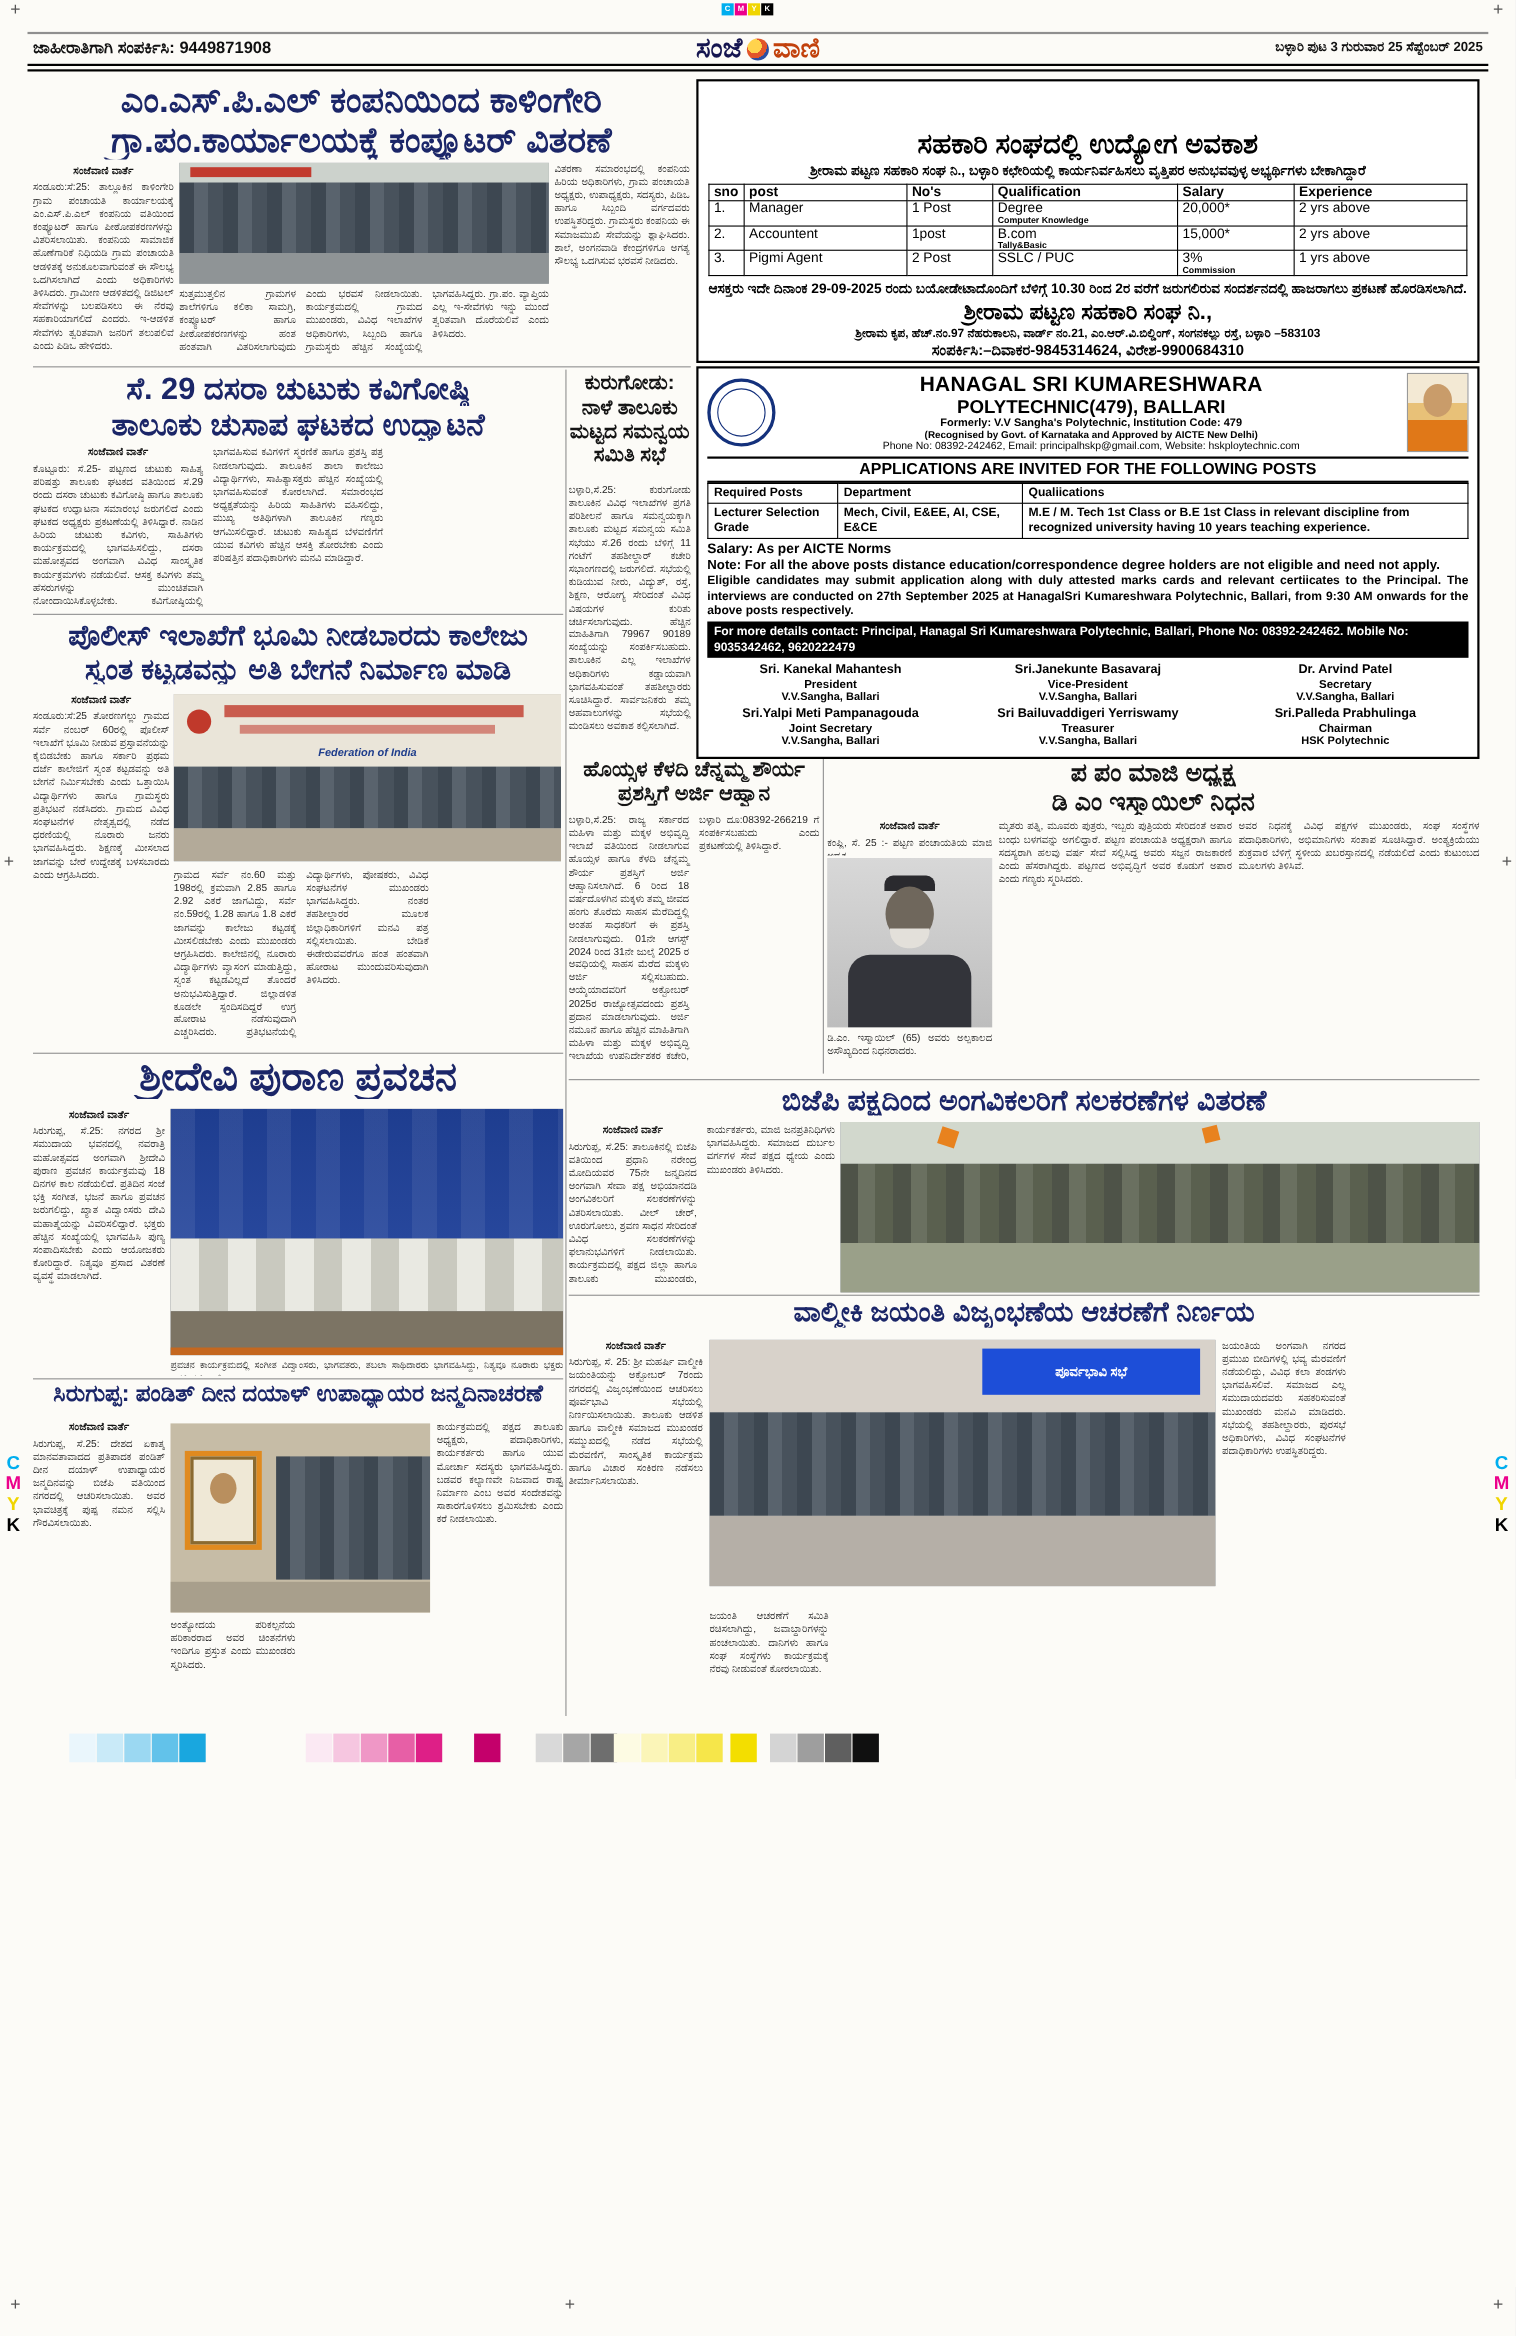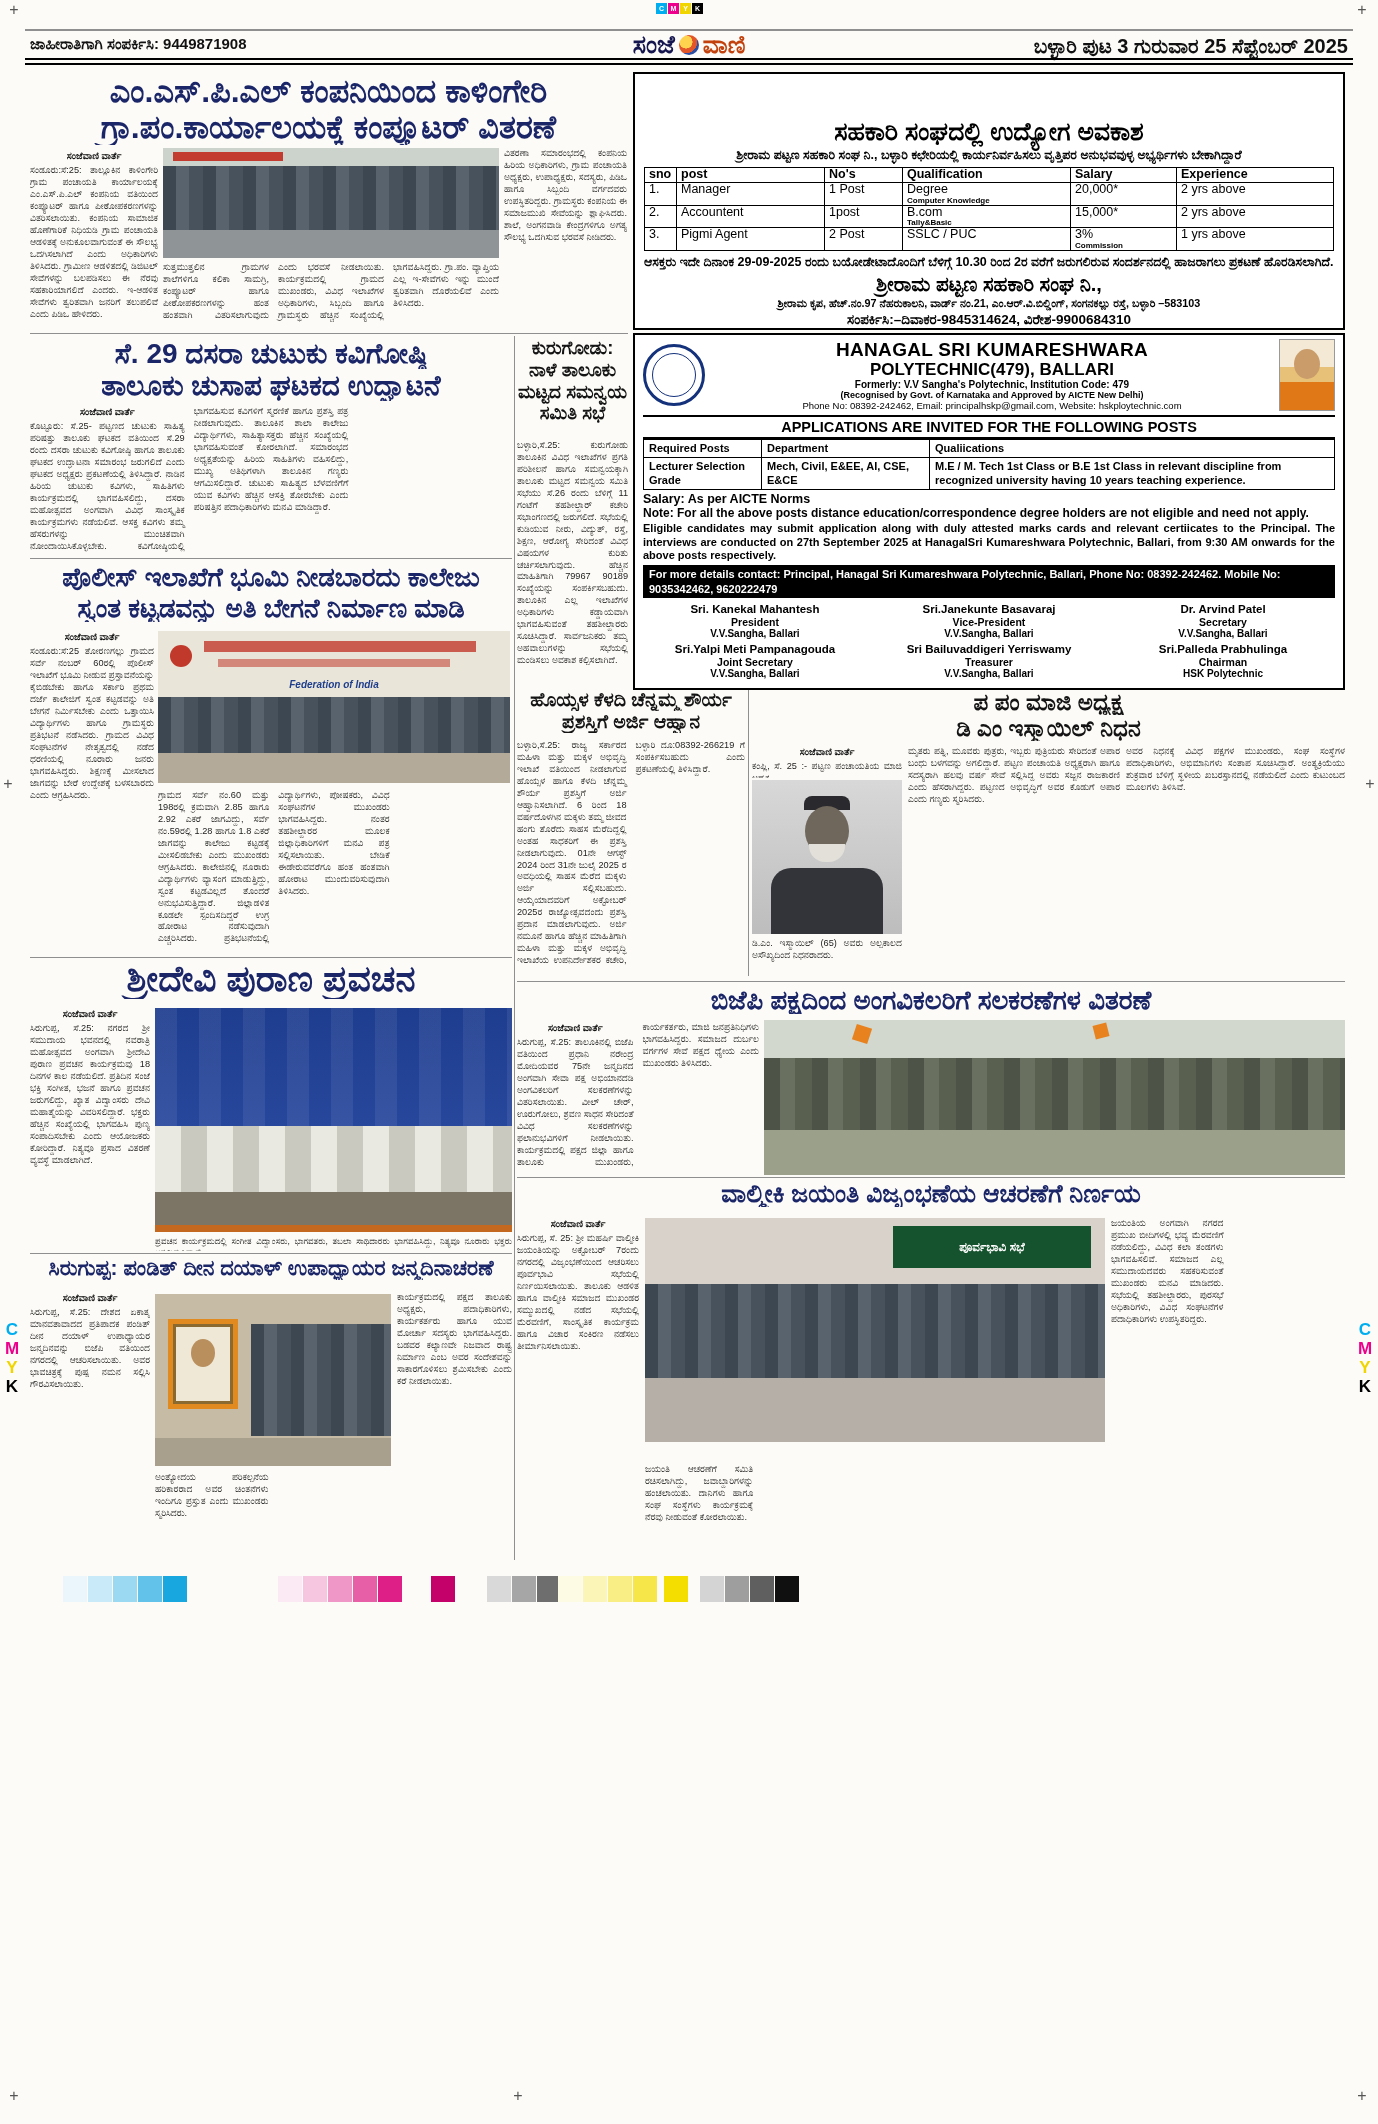--- a/index.html
+++ b/index.html
@@ -103,21 +103,21 @@
       <span class="cmyk-item" style="color: rgb(0, 0, 0);">K</span>
     </div>
 
   <div class="abs rule" style="left:25px;top:29px;width:1328px;height:2px"></div>
   <div class="abs" style="left:30px;top:35px;width:420px;font-size:15px;font-weight:700;color:#111">ಜಾಹೀರಾತಿಗಾಗಿ ಸಂಪರ್ಕಿಸಿ: 9449871908</div>
   <div class="abs" style="left:589px;top:30px;width:200px;display:flex;align-items:center;justify-content:center;gap:4px">
     <span style="font-size:25px;font-weight:800;color:#15154f">ಸಂಜೆ</span>
     <span class="logo-emblem"></span>
     <span style="font-size:25px;font-weight:800;color:#c2410c">ವಾಣಿ</span>
   </div>
-  <div class="abs" style="left:928px;top:35px;width:420px;font-size:20px;font-weight:700;text-align:right;color:#111">ಬಳ್ಳಾರಿ ಪುಟ 3 ಗುರುವಾರ 25 ಸೆಪ್ಟೆಂಬರ್ 2025</div>
+  <div class="abs" style="left:928px;top:35px;width:420px;font-size:12px;font-weight:700;text-align:right;color:#111">ಬಳ್ಳಾರಿ ಪುಟ 3 ಗುರುವಾರ 25 ಸೆಪ್ಟೆಂಬರ್ 2025</div>
   <div class="abs" style="left:25px;top:58px;width:1328px;height:7px;border-top:2px solid #000;border-bottom:2px solid #000"></div>
 
   <div class="abs hl" style="left:30px;top:74px;width:597px;font-size:32px">ಎಂ.ಎಸ್.ಪಿ.ಎಲ್ ಕಂಪನಿಯಿಂದ ಕಾಳಿಂಗೇರಿ</div>
   <div class="abs hl" style="left:30px;top:110px;width:597px;font-size:32px">ಗ್ರಾ.ಪಂ.ಕಾರ್ಯಾಲಯಕ್ಕೆ ಕಂಪ್ಯೂಟರ್ ವಿತರಣೆ</div>
   <div class="abs body" style="left:30px;top:150px;width:128px;height:180px">
     <span class="byl">ಸಂಜೆವಾಣಿ ವಾರ್ತೆ</span>
     <span>ಸಂಡೂರು:ಸೆ:25: ತಾಲ್ಲೂಕಿನ ಕಾಳಿಂಗೇರಿ ಗ್ರಾಮ ಪಂಚಾಯತಿ ಕಾರ್ಯಾಲಯಕ್ಕೆ ಎಂ.ಎಸ್.ಪಿ.ಎಲ್ ಕಂಪನಿಯ ವತಿಯಿಂದ ಕಂಪ್ಯೂಟರ್ ಹಾಗೂ ಪೀಠೋಪಕರಣಗಳನ್ನು ವಿತರಿಸಲಾಯಿತು. ಕಂಪನಿಯ ಸಾಮಾಜಿಕ ಹೊಣೆಗಾರಿಕೆ ನಿಧಿಯಡಿ ಗ್ರಾಮ ಪಂಚಾಯತಿ ಆಡಳಿತಕ್ಕೆ ಅನುಕೂಲವಾಗುವಂತೆ ಈ ಸೌಲಭ್ಯ ಒದಗಿಸಲಾಗಿದೆ ಎಂದು ಅಧಿಕಾರಿಗಳು ತಿಳಿಸಿದರು. ಗ್ರಾಮೀಣ ಆಡಳಿತದಲ್ಲಿ ಡಿಜಿಟಲ್ ಸೇವೆಗಳನ್ನು ಬಲಪಡಿಸಲು ಈ ನೆರವು ಸಹಕಾರಿಯಾಗಲಿದೆ ಎಂದರು. ಇ-ಆಡಳಿತ ಸೇವೆಗಳು ತ್ವರಿತವಾಗಿ ಜನರಿಗೆ ತಲುಪಲಿವೆ ಎಂದು ಪಿಡಿಒ ಹೇಳಿದರು.</span>
   </div>
   <div class="ph" style="left:163px;top:148px;width:336px;height:110px">
     <div style="left:0;top:0;right:0;height:18px;background:#ccd2cc"></div>
@@ -342,21 +342,21 @@
   </div>
 
   <div class="abs rule" style="left:517px;top:1177px;width:828px;height:1px"></div>
   <div class="abs hl" style="left:517px;top:1180px;width:828px;font-size:25px">ವಾಲ್ಮೀಕಿ ಜಯಂತಿ ವಿಜೃಂಭಣೆಯ ಆಚರಣೆಗೆ ನಿರ್ಣಯ</div>
   <div class="abs body" style="left:517px;top:1218px;width:122px;height:342px">
     <span class="byl">ಸಂಜೆವಾಣಿ ವಾರ್ತೆ</span>
     <span>ಸಿರುಗುಪ್ಪ, ಸೆ. 25: ಶ್ರೀ ಮಹರ್ಷಿ ವಾಲ್ಮೀಕಿ ಜಯಂತಿಯನ್ನು ಅಕ್ಟೋಬರ್ 7ರಂದು ನಗರದಲ್ಲಿ ವಿಜೃಂಭಣೆಯಿಂದ ಆಚರಿಸಲು ಪೂರ್ವಭಾವಿ ಸಭೆಯಲ್ಲಿ ನಿರ್ಣಯಿಸಲಾಯಿತು. ತಾಲೂಕು ಆಡಳಿತ ಹಾಗೂ ವಾಲ್ಮೀಕಿ ಸಮಾಜದ ಮುಖಂಡರ ಸಮ್ಮುಖದಲ್ಲಿ ನಡೆದ ಸಭೆಯಲ್ಲಿ ಮೆರವಣಿಗೆ, ಸಾಂಸ್ಕೃತಿಕ ಕಾರ್ಯಕ್ರಮ ಹಾಗೂ ವಿಚಾರ ಸಂಕಿರಣ ನಡೆಸಲು ತೀರ್ಮಾನಿಸಲಾಯಿತು.</span>
   </div>
   <div class="ph" style="left:645px;top:1218px;width:460px;height:224px">
     <div style="left:0;top:0;right:0;height:66px;background:#d8d2ca"></div>
-    <div style="right:14px;top:8px;width:198px;height:42px;background:#14532d;display:flex;align-items:center;justify-content:center">
+    <div style="right:14px;top:8px;width:198px;height:42px;background:#1d4ed8;display:flex;align-items:center;justify-content:center">
       <span style="color:#fff;font-weight:800;font-size:12px">ಪೂರ್ವಭಾವಿ ಸಭೆ</span>
     </div>
     <div class="crowd-band" style="top:66px;height:94px"></div>
     <div style="left:0;right:0;bottom:0;height:64px;background:#b5afa7"></div>
   </div>
   <div class="abs body c2" style="left:1111px;top:1218px;width:234px;height:342px">
     <span>ಜಯಂತಿಯ ಅಂಗವಾಗಿ ನಗರದ ಪ್ರಮುಖ ಬೀದಿಗಳಲ್ಲಿ ಭವ್ಯ ಮೆರವಣಿಗೆ ನಡೆಯಲಿದ್ದು, ವಿವಿಧ ಕಲಾ ತಂಡಗಳು ಭಾಗವಹಿಸಲಿವೆ. ಸಮಾಜದ ಎಲ್ಲ ಸಮುದಾಯದವರು ಸಹಕರಿಸುವಂತೆ ಮುಖಂಡರು ಮನವಿ ಮಾಡಿದರು. ಸಭೆಯಲ್ಲಿ ತಹಶೀಲ್ದಾರರು, ಪುರಸಭೆ ಅಧಿಕಾರಿಗಳು, ವಿವಿಧ ಸಂಘಟನೆಗಳ ಪದಾಧಿಕಾರಿಗಳು ಉಪಸ್ಥಿತರಿದ್ದರು.</span>
   </div>
   <div class="abs body c4" style="left:645px;top:1448px;width:460px;height:110px">
     <span>ಜಯಂತಿ ಆಚರಣೆಗೆ ಸಮಿತಿ ರಚಿಸಲಾಗಿದ್ದು, ಜವಾಬ್ದಾರಿಗಳನ್ನು ಹಂಚಲಾಯಿತು. ದಾನಿಗಳು ಹಾಗೂ ಸಂಘ ಸಂಸ್ಥೆಗಳು ಕಾರ್ಯಕ್ರಮಕ್ಕೆ ನೆರವು ನೀಡುವಂತೆ ಕೋರಲಾಯಿತು.</span>

